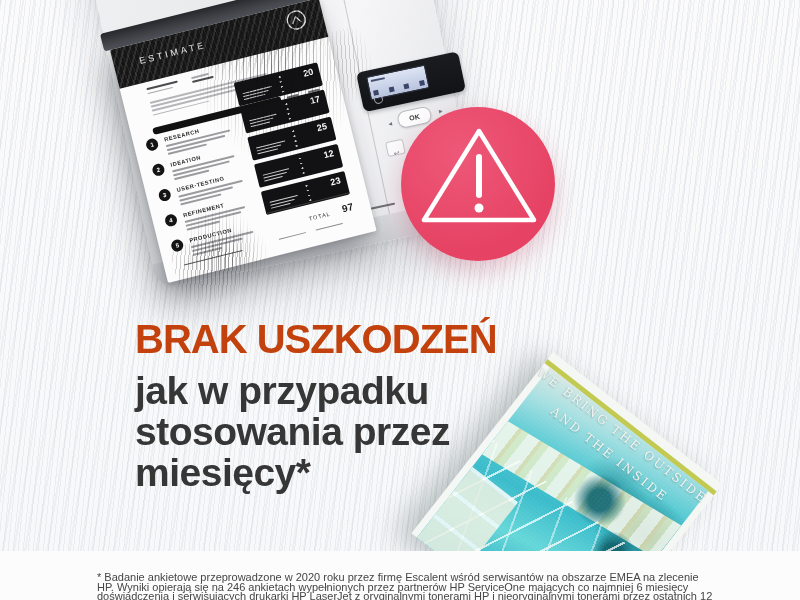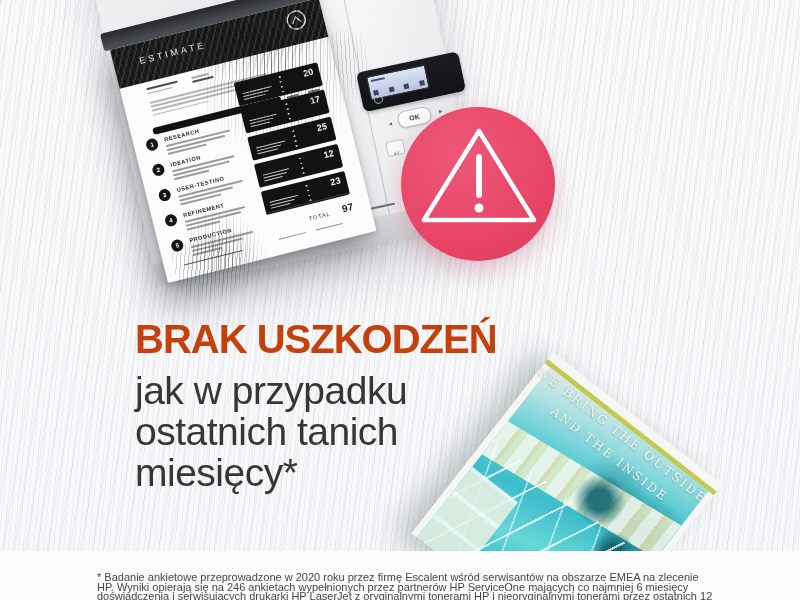--- a/index.html
+++ b/index.html
@@ -169,21 +169,21 @@
   .mag-title{position:absolute;left:0;right:0;top:16px;text-align:center;z-index:3;
     font-family:"DejaVu Serif",serif;color:#f1f4f0;
     text-shadow:0 1px 2px rgba(70,100,100,.45);}
   .mag-line1{font-size:12px;letter-spacing:2.5px;white-space:nowrap;}
   .mag-line2{font-size:12px;letter-spacing:2.5px;white-space:nowrap;margin-top:9px;}
 
   
   .headline{position:absolute;left:135px;top:316px;z-index:9;}
   .hl-blue{font-size:40px;line-height:47px;font-weight:bold;letter-spacing:-1px;
     color:#c2410c;white-space:nowrap;}
-  .hl-dark{font-size:39px;line-height:41px;font-weight:normal;letter-spacing:-.5px;
+  .hl-dark{font-size:39px;line-height:41px;font-weight:bold;letter-spacing:-.5px;
     color:#363637;white-space:nowrap;}
   .hl-dark.first{margin-top:7px;}
 
   
   .footer{position:absolute;left:0;top:551px;width:800px;height:49px;background:#fcfcfd;
     z-index:7;}
   .footnote{margin:22px 0 0 97px;width:616px;font-size:11px;line-height:9.5px;color:#454545;}
 </style>
 </head>
 <body>
@@ -389,17 +389,17 @@
     </div>
   </div>
 
   <div class="footer">
     <p class="footnote">* Badanie ankietowe przeprowadzone w 2020 roku przez firmę Escalent wśród serwisantów na obszarze EMEA na zlecenie HP. Wyniki opierają się na 246 ankietach wypełnionych przez partnerów HP ServiceOne mających co najmniej 6 miesięcy doświadczenia i serwisujących drukarki HP LaserJet z oryginalnymi tonerami HP i nieoryginalnymi tonerami przez ostatnich 12 miesięcy. Badanie przeprowadzono w UK, IE, FR, DE, IT, LU, AT, BE, PT, ES, NL, SE, RU, UA, PL, HU, CZ, HR, RO, ZA, SA, AE, EG, MA, QA i TR. Patrz www.escalent.com/hp/EMEA-Technician2020.pdf.</p>
   </div>
 
   <div class="headline">
     <div class="hl-blue">BRAK USZKODZEŃ</div>
     <div class="hl-dark first">jak w przypadku</div>
-    <div class="hl-dark">ostatnich tanich</div>
+    <div class="hl-dark">stosowania przez</div>
     <div class="hl-dark">miesięcy*</div>
   </div>
 
 </div>
 
 </body></html>

